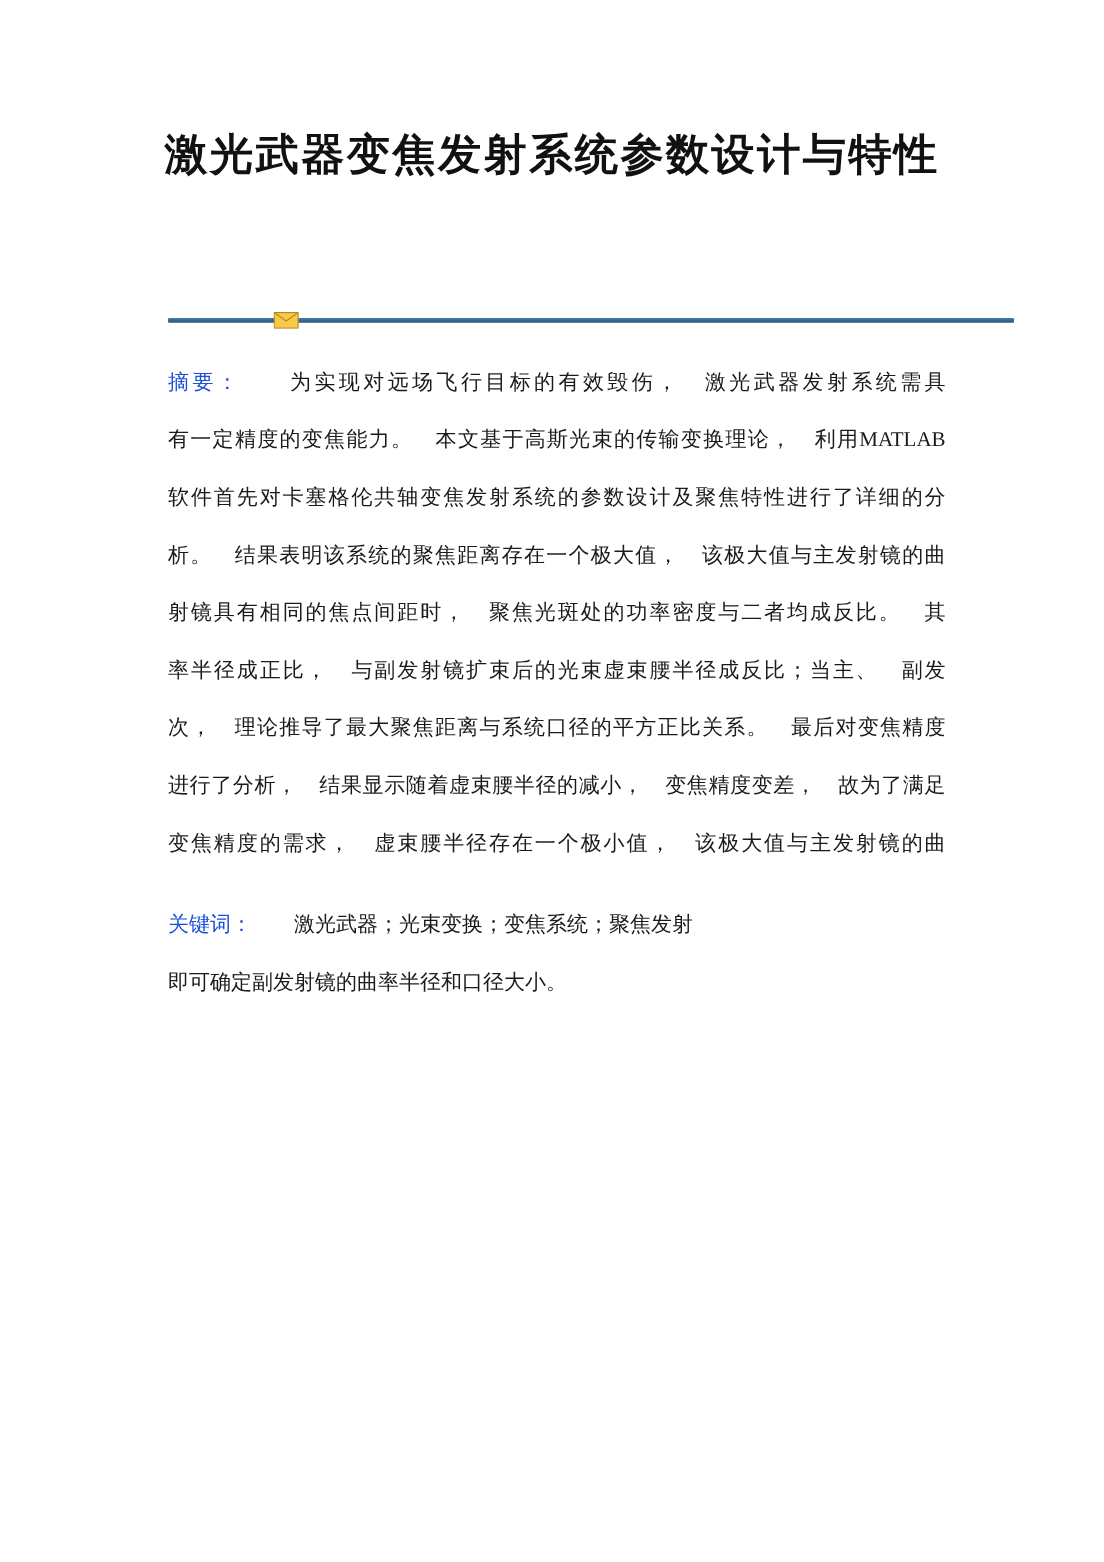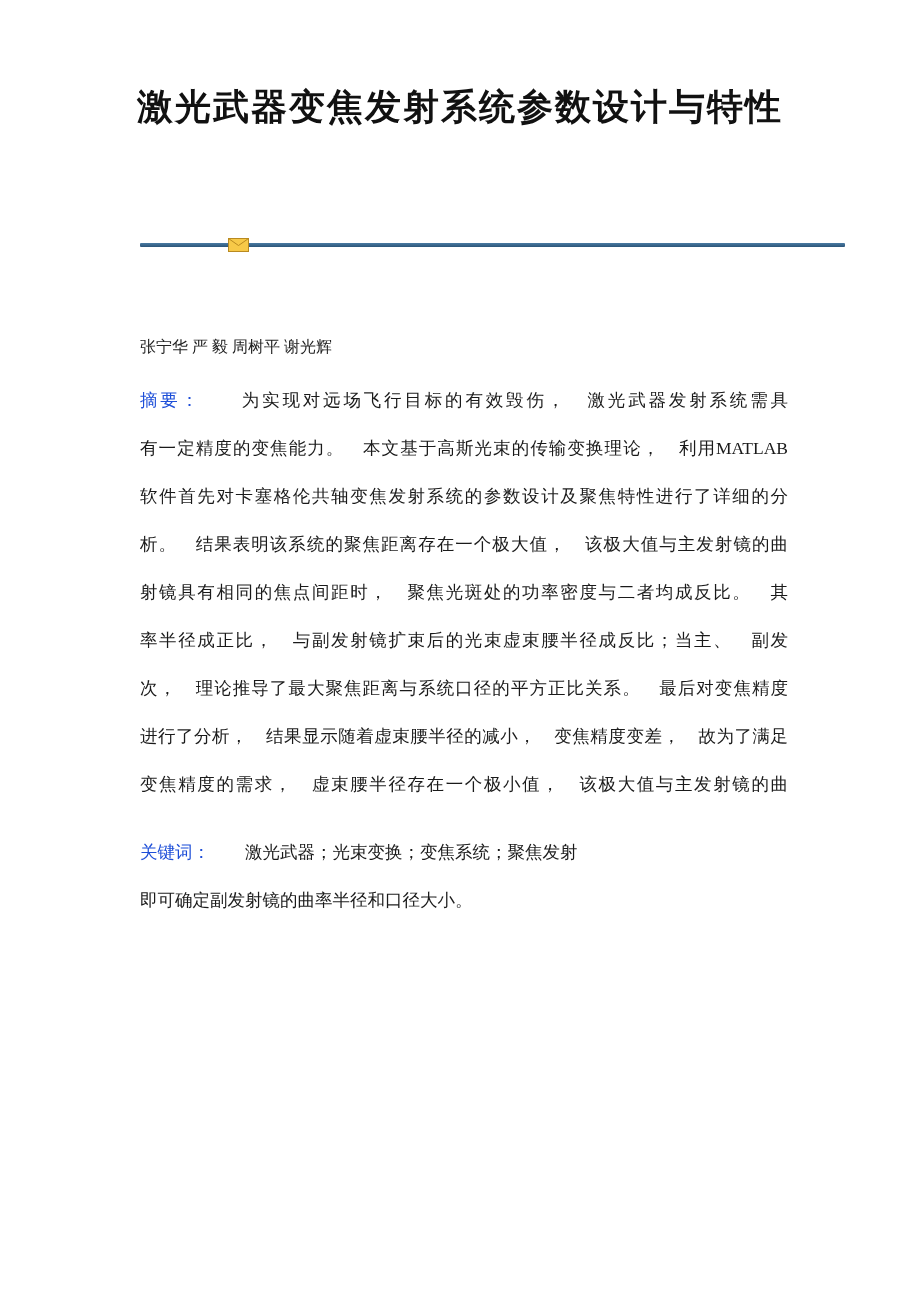--- a/index.html
+++ b/index.html
@@ -23,21 +23,21 @@
   .title-line {
     margin: 0 60px;
     text-align: center;
     font-size: 36px;
     line-height: 46px;
     font-weight: 700;
     letter-spacing: 2px;
     color: #111111;
   }
   .title-line.first {
-    padding-top: 84px;
+    padding-top: 106px;
   }
   .title-line.second {
     margin-top: 60px;
   }
   .divider {
     position: relative;
     margin: 108px 0 0 140px;
     width: 705px;
     height: 14px;
   }
@@ -97,21 +97,20 @@
 
 
   <div class="divider">
     <div class="divider-line"></div>
     <svg class="divider-icon" viewBox="0 0 21 14" xmlns="http://www.w3.org/2000/svg">
       <rect x="0.5" y="0.5" width="20" height="13" fill="#f7c948" stroke="#b98a20"></rect>
       <path d="M0.5,0.5 L10.5,7.5 L20.5,0.5" fill="none" stroke="#b98a20" stroke-width="1"></path>
     </svg>
   </div>
 
-  <div class="authors">张宁华  严  毅  周树平  谢光辉</div>
 
   <div class="abstract">
 
     <div class="jline">
       <span class="abs-label">摘要：</span><span>　　为实现对远场飞行目标的有效毁伤，　激光武器发射系统需具</span>
     </div>
 
     <div class="jline">有一定精度的变焦能力。　本文基于高斯光束的传输变换理论，　利用MATLAB</div>
     <div class="jline">软件首先对卡塞格伦共轴变焦发射系统的参数设计及聚焦特性进行了详细的分</div>
     <div class="jline">析。　结果表明该系统的聚焦距离存在一个极大值，　该极大值与主发射镜的曲</div>

